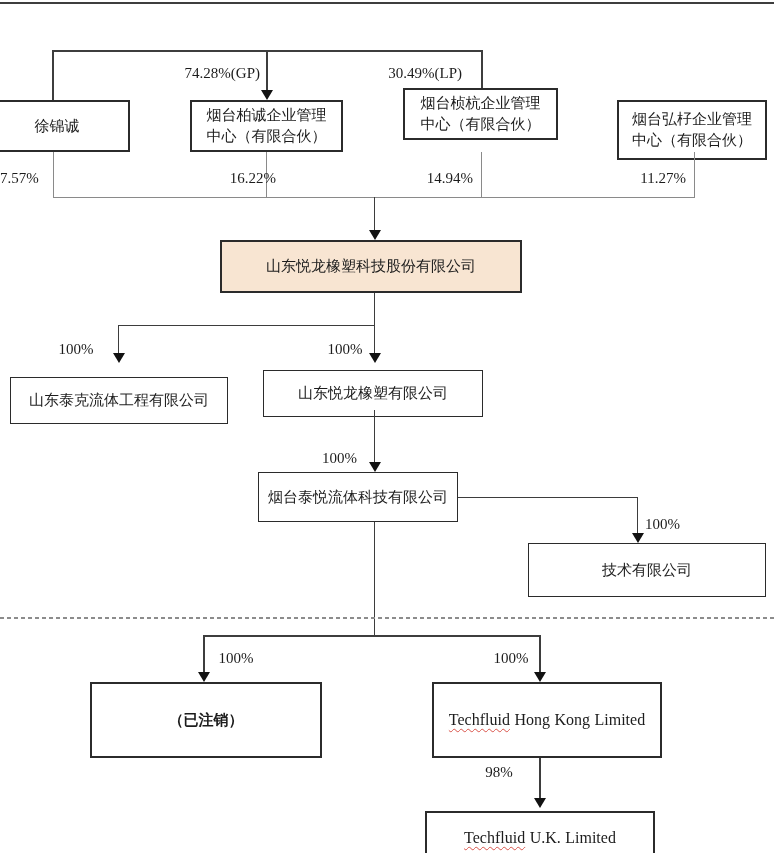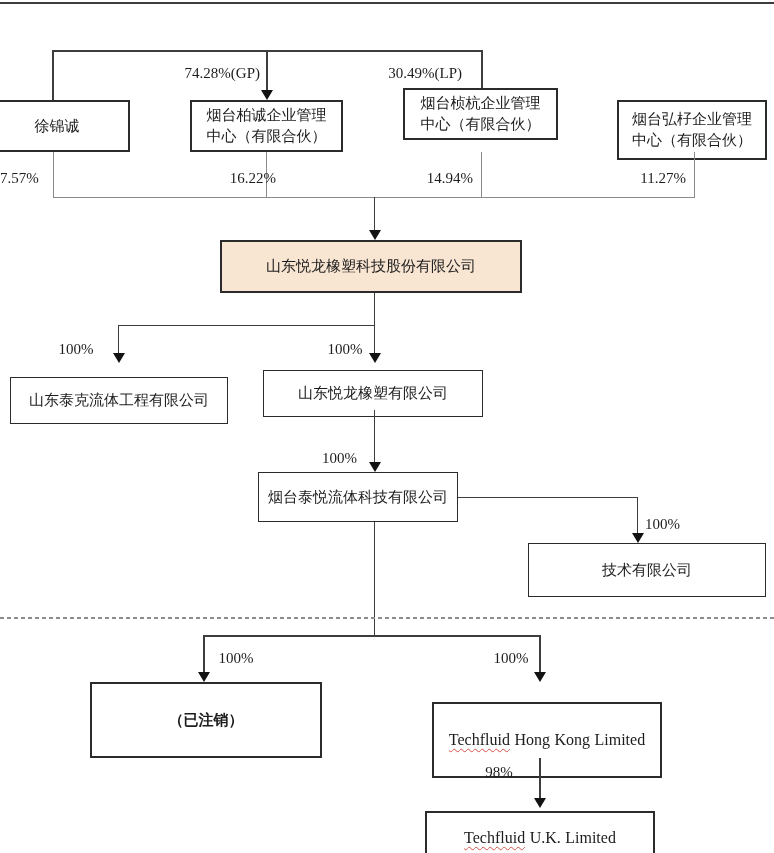--- a/index.html
+++ b/index.html
@@ -136,21 +136,21 @@
   <div class="vl" style="left:539px;top:635px;width:2px;height:38px;"></div>
   <div class="arr" style="left:534px;top:672px;"></div>
 
   <div class="lbl ca" style="left:211px;top:649px;width:50px;">100%</div>
   <div class="lbl ca" style="left:486px;top:649px;width:50px;">100%</div>
 
   <div class="box" style="left:90px;top:682px;width:232px;height:76px;">
     <div class="bold">（已注销）</div>
   </div>
 
-  <div class="box" style="left:432px;top:682px;width:230px;height:76px;margin-top:20px;">
+  <div class="box" style="left:432px;top:682px;width:230px;height:76px;">
     <div class="en"><span class="w sp">Techfluid</span><span class="w">Hong</span><span class="w">Kong</span><span class="w">Limited</span></div>
   </div>
 
   <div class="vl" style="left:539px;top:758px;width:2px;height:40px;"></div>
   <div class="arr" style="left:534px;top:798px;"></div>
   <div class="lbl ca" style="left:474px;top:763px;width:50px;">98%</div>
 
   <div class="box" style="left:425px;top:811px;width:230px;height:55px;">
     <div class="en"><span class="w sp">Techfluid</span><span class="w">U.K.</span><span class="w">Limited</span></div>
   </div>

